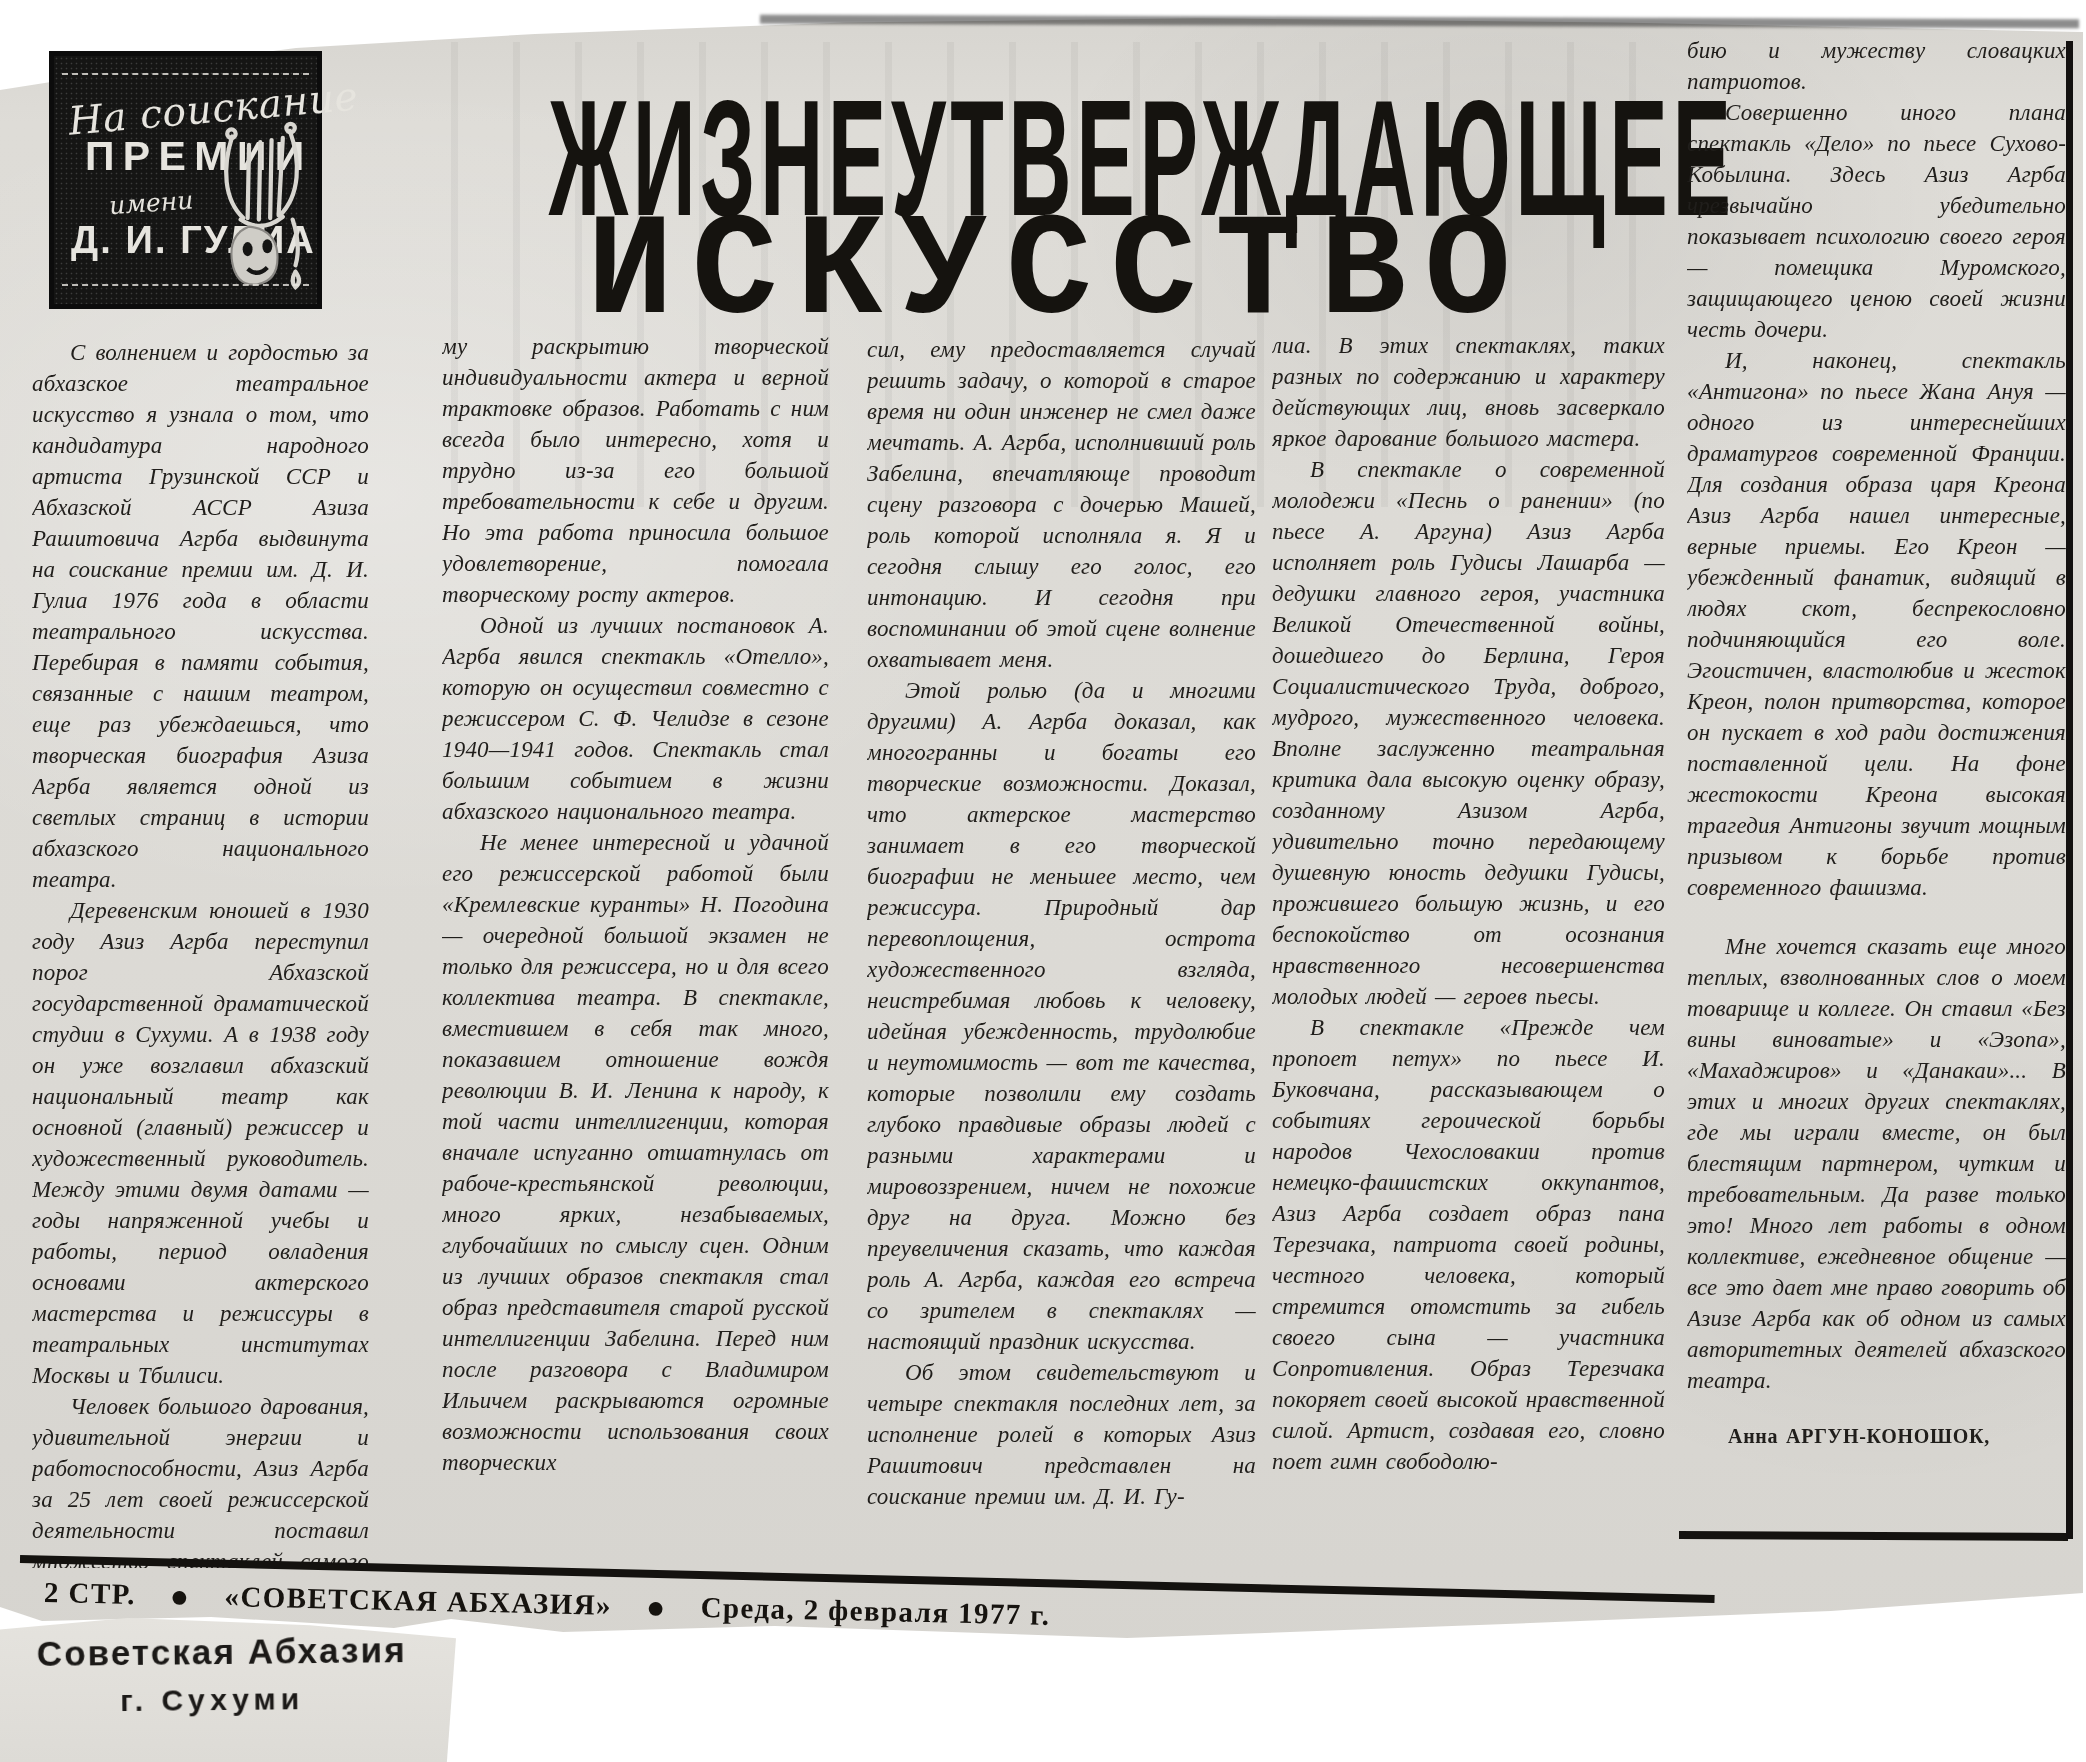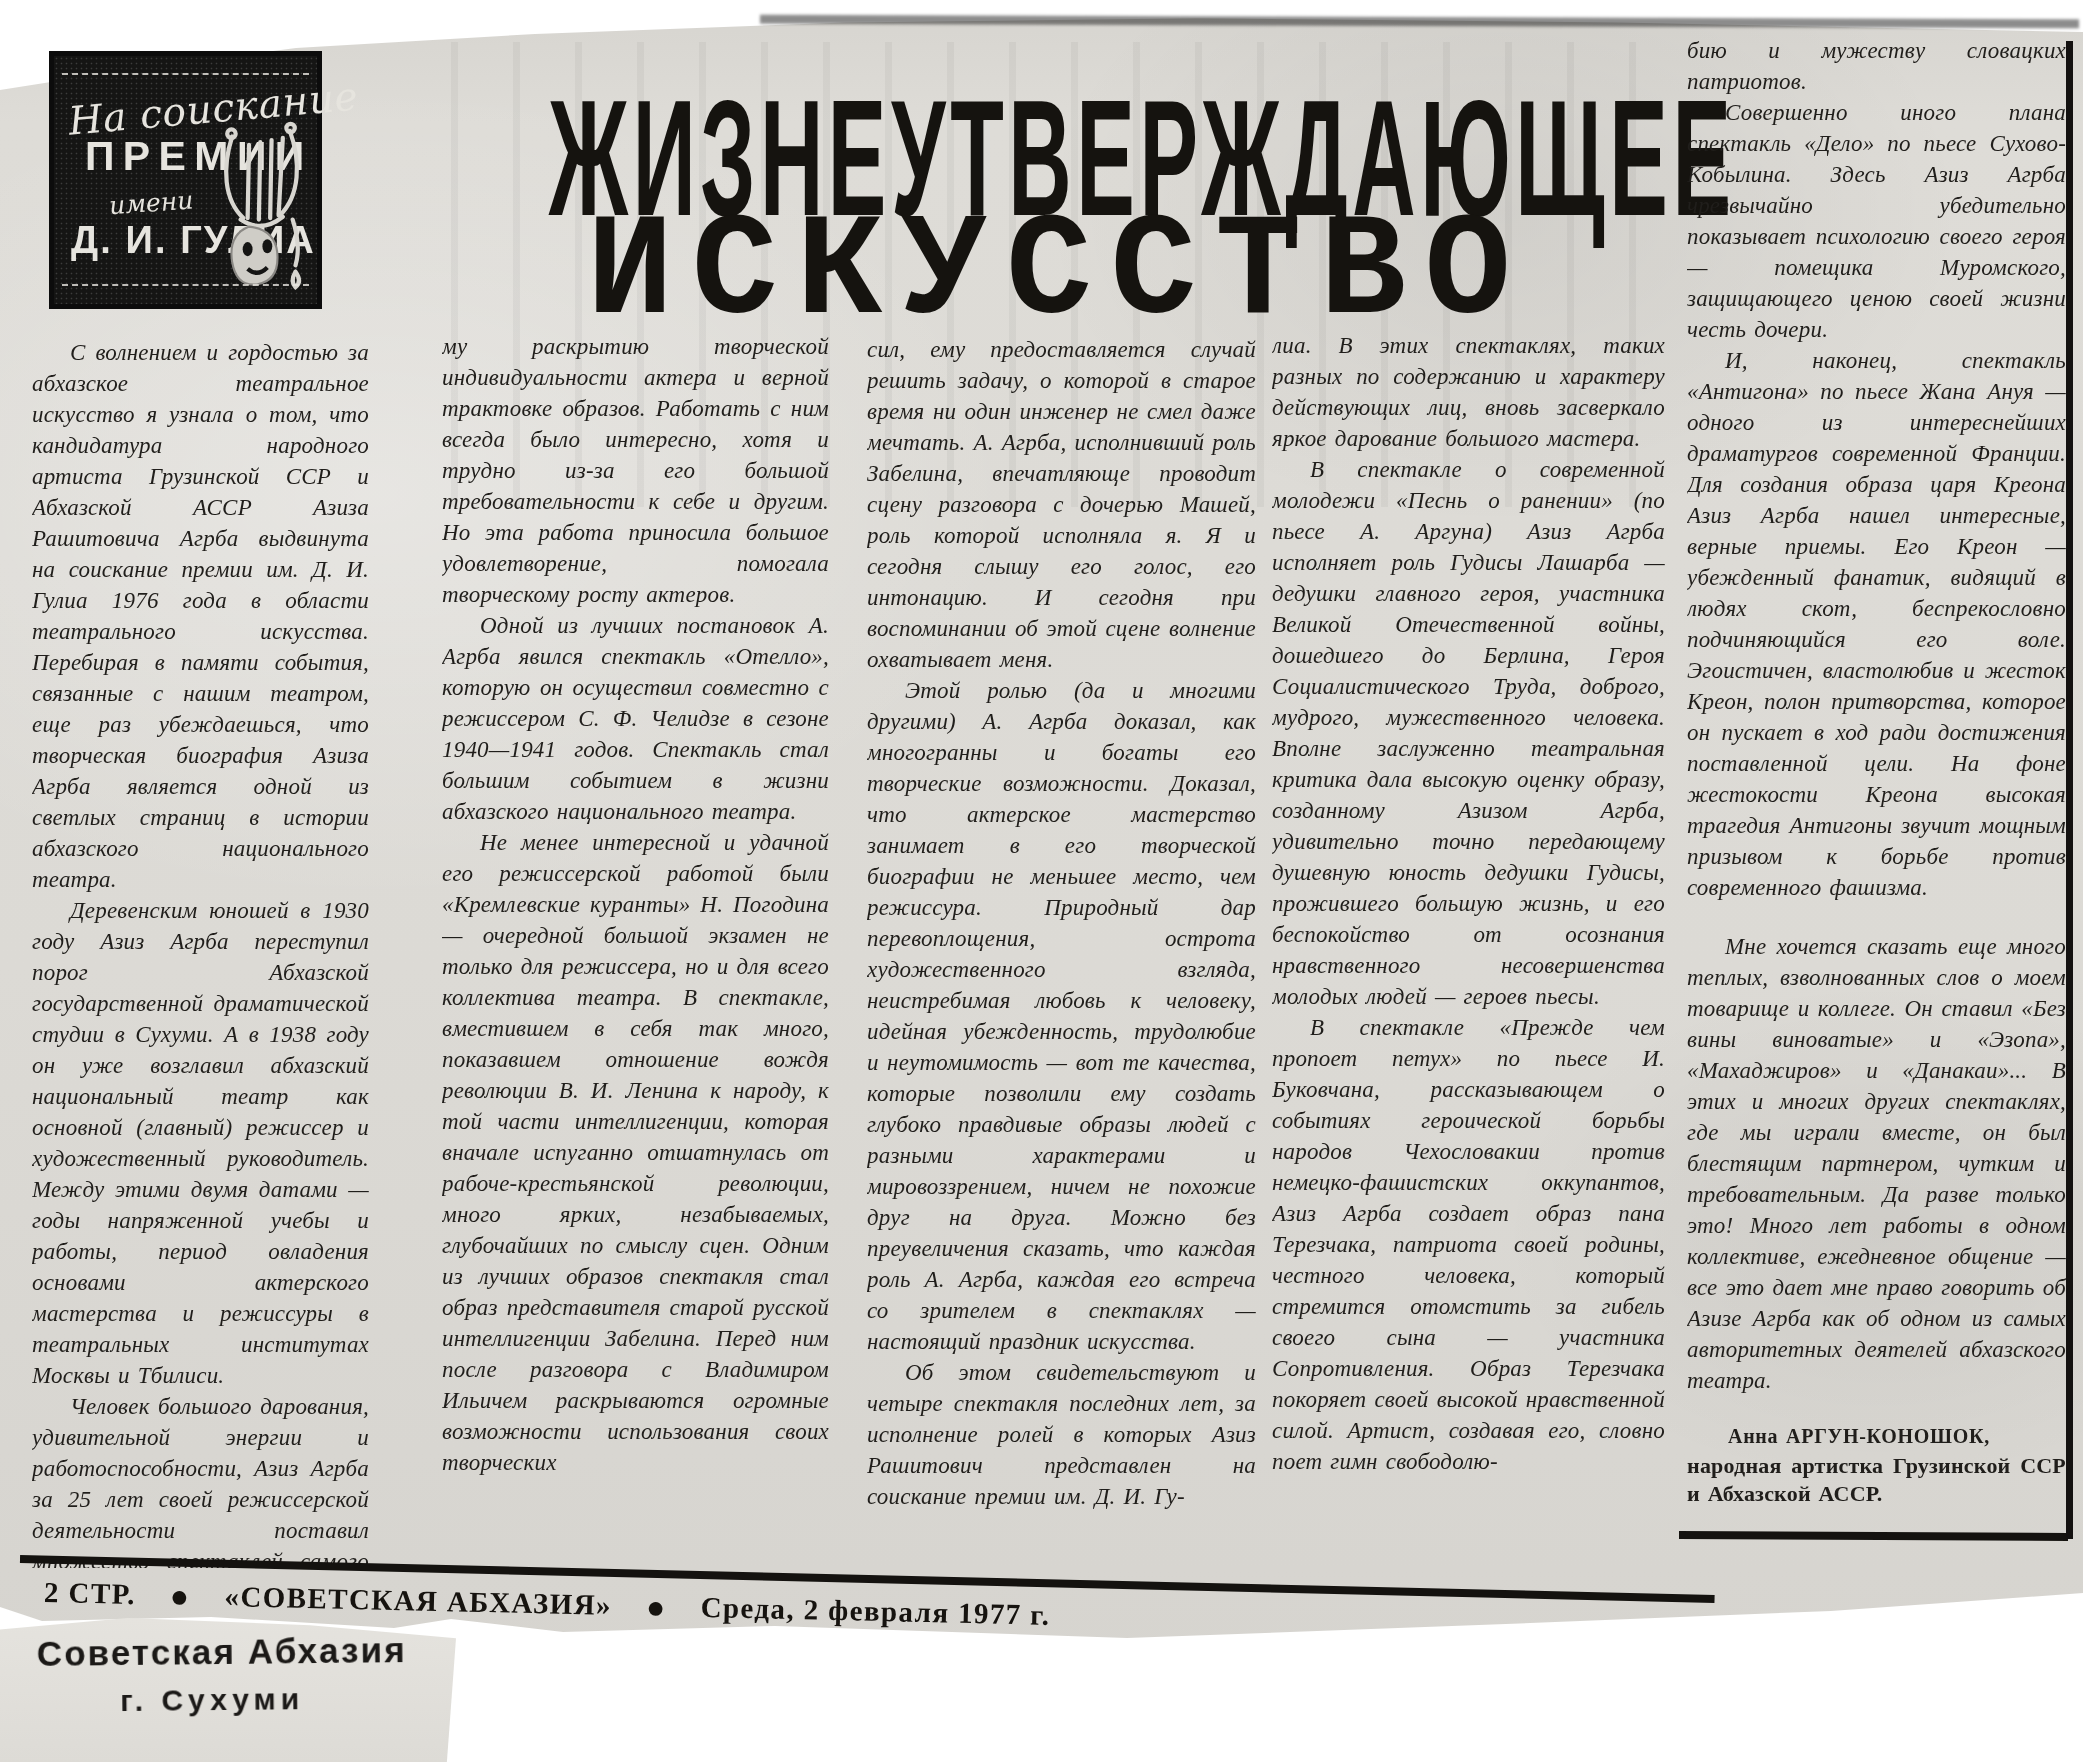--- a/index.html
+++ b/index.html
@@ -157,21 +157,20 @@
     <p>В спектакле «Прежде чем пропоет петух» по пьесе И. Буковчана, рассказывающем о событиях героической борьбы народов Чехословакии против немецко-фашистских оккупантов, Азиз Агрба создает образ пана Терезчака, патриота своей родины, честного человека, который стремится отомстить за гибель своего сына — участника Сопротивления. Образ Терезчака покоряет своей высокой нравственной силой. Артист, создавая его, словно поет гимн свободолю-</p>
   </div>
 
   <div class="col" id="col5">
     <p class="cont">бию и мужеству словацких патриотов.</p>
     <p>Совершенно иного плана спектакль «Дело» по пьесе Сухово-Кобылина. Здесь Азиз Агрба чрезвычайно убедительно показывает психологию своего героя — помещика Муромского, защищающего ценою своей жизни честь дочери.</p>
     <p>И, наконец, спектакль «Антигона» по пьесе Жана Ануя — одного из интереснейших драматургов современной Франции. Для создания образа царя Креона Азиз Агрба нашел интересные, верные приемы. Его Креон — убежденный фанатик, видящий в людях скот, беспрекословно подчиняющийся его воле. Эгоистичен, властолюбив и жесток Креон, полон притворства, которое он пускает в ход ради достижения поставленной цели. На фоне жестокости Креона высокая трагедия Антигоны звучит мощным призывом к борьбе против современного фашизма.</p>
     <p class="gap">Мне хочется сказать еще много теплых, взволнованных слов о моем товарище и коллеге. Он ставил «Без вины виноватые» и «Эзопа», «Махаджиров» и «Данакаи»... В этих и многих других спектаклях, где мы играли вместе, он был блестящим партнером, чутким и требовательным. Да разве только это! Много лет работы в одном коллективе, ежедневное общение — все это дает мне право говорить об Азизе Агрба как об одном из самых авторитетных деятелей абхазского театра.</p>
     <div class="sig">
       <div class="sig-name">Анна АРГУН-КОНОШОК,</div>
-      <div class="sig-title">народная артистка Грузинской ССР и Абхазской АССР.</div>
     </div>
   </div>
 
   <div class="footer-rule"></div>
   <div class="rule-right"></div>
   <div class="rule-vert"></div>
 
   <div class="footer-line">
     <span>2 СТР.</span>
     <span class="bullet">●</span>

